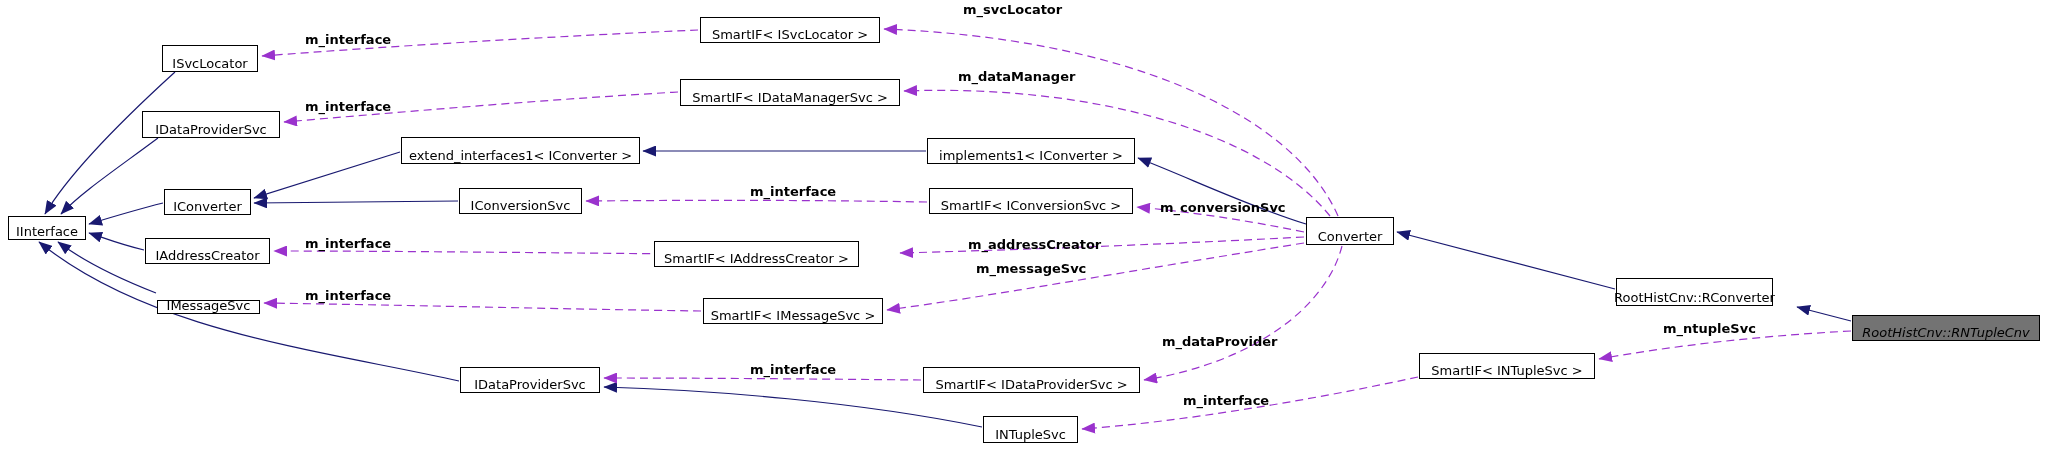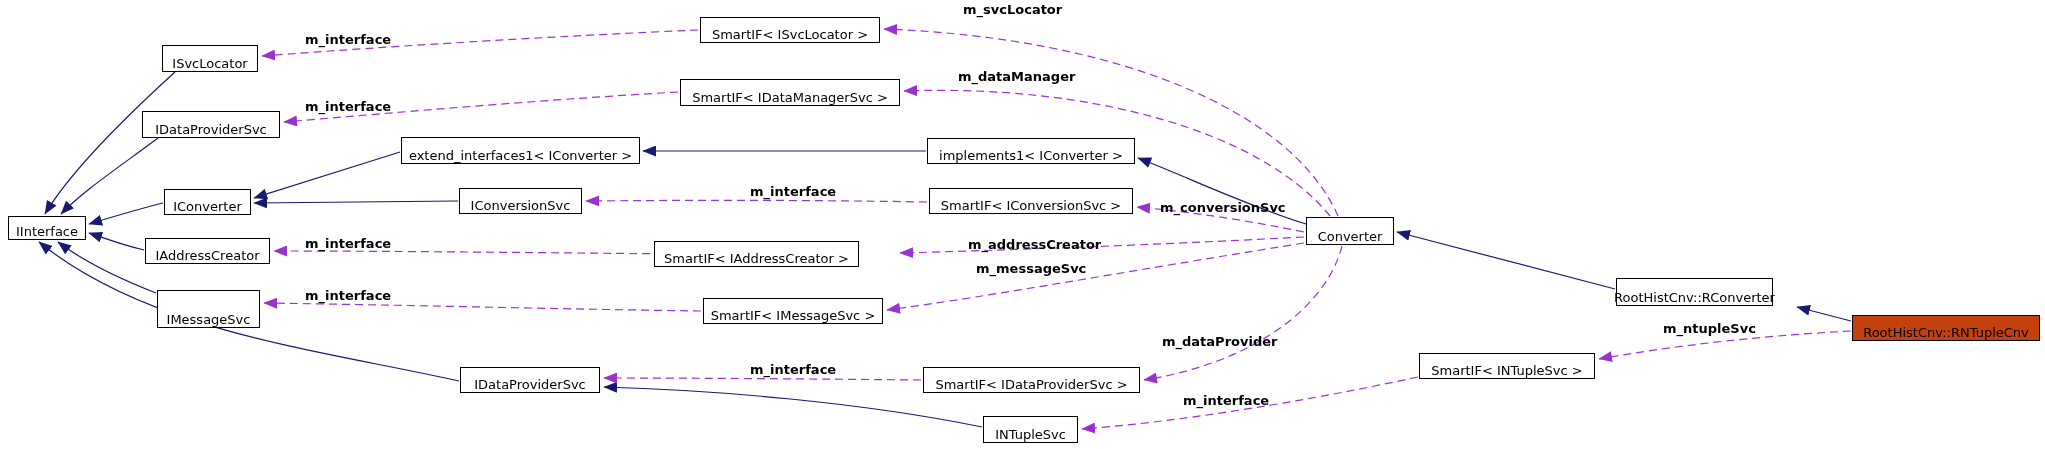--- a/index.html
+++ b/index.html
@@ -2,21 +2,21 @@
 <html><head>
 <meta charset="utf-8">
 <style>
   html,body{margin:0;padding:0;background:#ffffff;}
   #canvas{position:relative;width:2045px;height:449px;background:#ffffff;overflow:hidden;
           font-family:"DejaVu Sans","Liberation Sans",sans-serif;}
   #edges{position:absolute;left:0;top:0;width:2045px;height:449px;}
   .node{position:absolute;box-sizing:border-box;background:#ffffff;border:1px solid #000000;
         display:flex;align-items:flex-end;justify-content:center;font-size:13px;color:#000000;
         white-space:nowrap;z-index:2;}
-  .node.hl{background:#c2410c;border:1.5px solid #000000;}
+  .node.hl{background:#737373;border:1.5px solid #000000;font-style:italic;}
   .elabel{position:absolute;font-size:13px;color:#000000;white-space:nowrap;z-index:3;line-height:13px;font-weight:bold;}
   .inh{fill:none;stroke:#191970;stroke-width:1.2;}
   .use{fill:none;stroke:#9a32cd;stroke-width:1.2;stroke-dasharray:8,5;}
 </style>
 </head>
 <body>
 
 <div id="canvas">
 
   <svg id="edges" width="2045" height="449" viewBox="0 0 2045 449">
@@ -67,21 +67,21 @@
     </div>
   <div class="node" style="left:142px;top:111px;width:138px;height:27px">
     <span>IDataProviderSvc</span>
     </div>
   <div class="node" style="left:164px;top:189px;width:87px;height:26px">
     <span>IConverter</span>
     </div>
   <div class="node" style="left:145px;top:238px;width:125px;height:26px">
     <span>IAddressCreator</span>
     </div>
-  <div class="node" style="left:157px;top:290px;width:103px;height:38px">
+  <div class="node" style="left:157px;top:300px;width:103px;height:14px">
     <span>IMessageSvc</span>
     </div>
   <div class="node" style="left:460px;top:367px;width:140px;height:26px">
     <span>IDataProviderSvc</span>
     </div>
   <div class="node" style="left:401px;top:137px;width:239px;height:27px">
     <span>extend_interfaces1&lt; IConverter &gt;</span>
     </div>
   <div class="node" style="left:459px;top:188px;width:123px;height:26px">
     <span>IConversionSvc</span>

